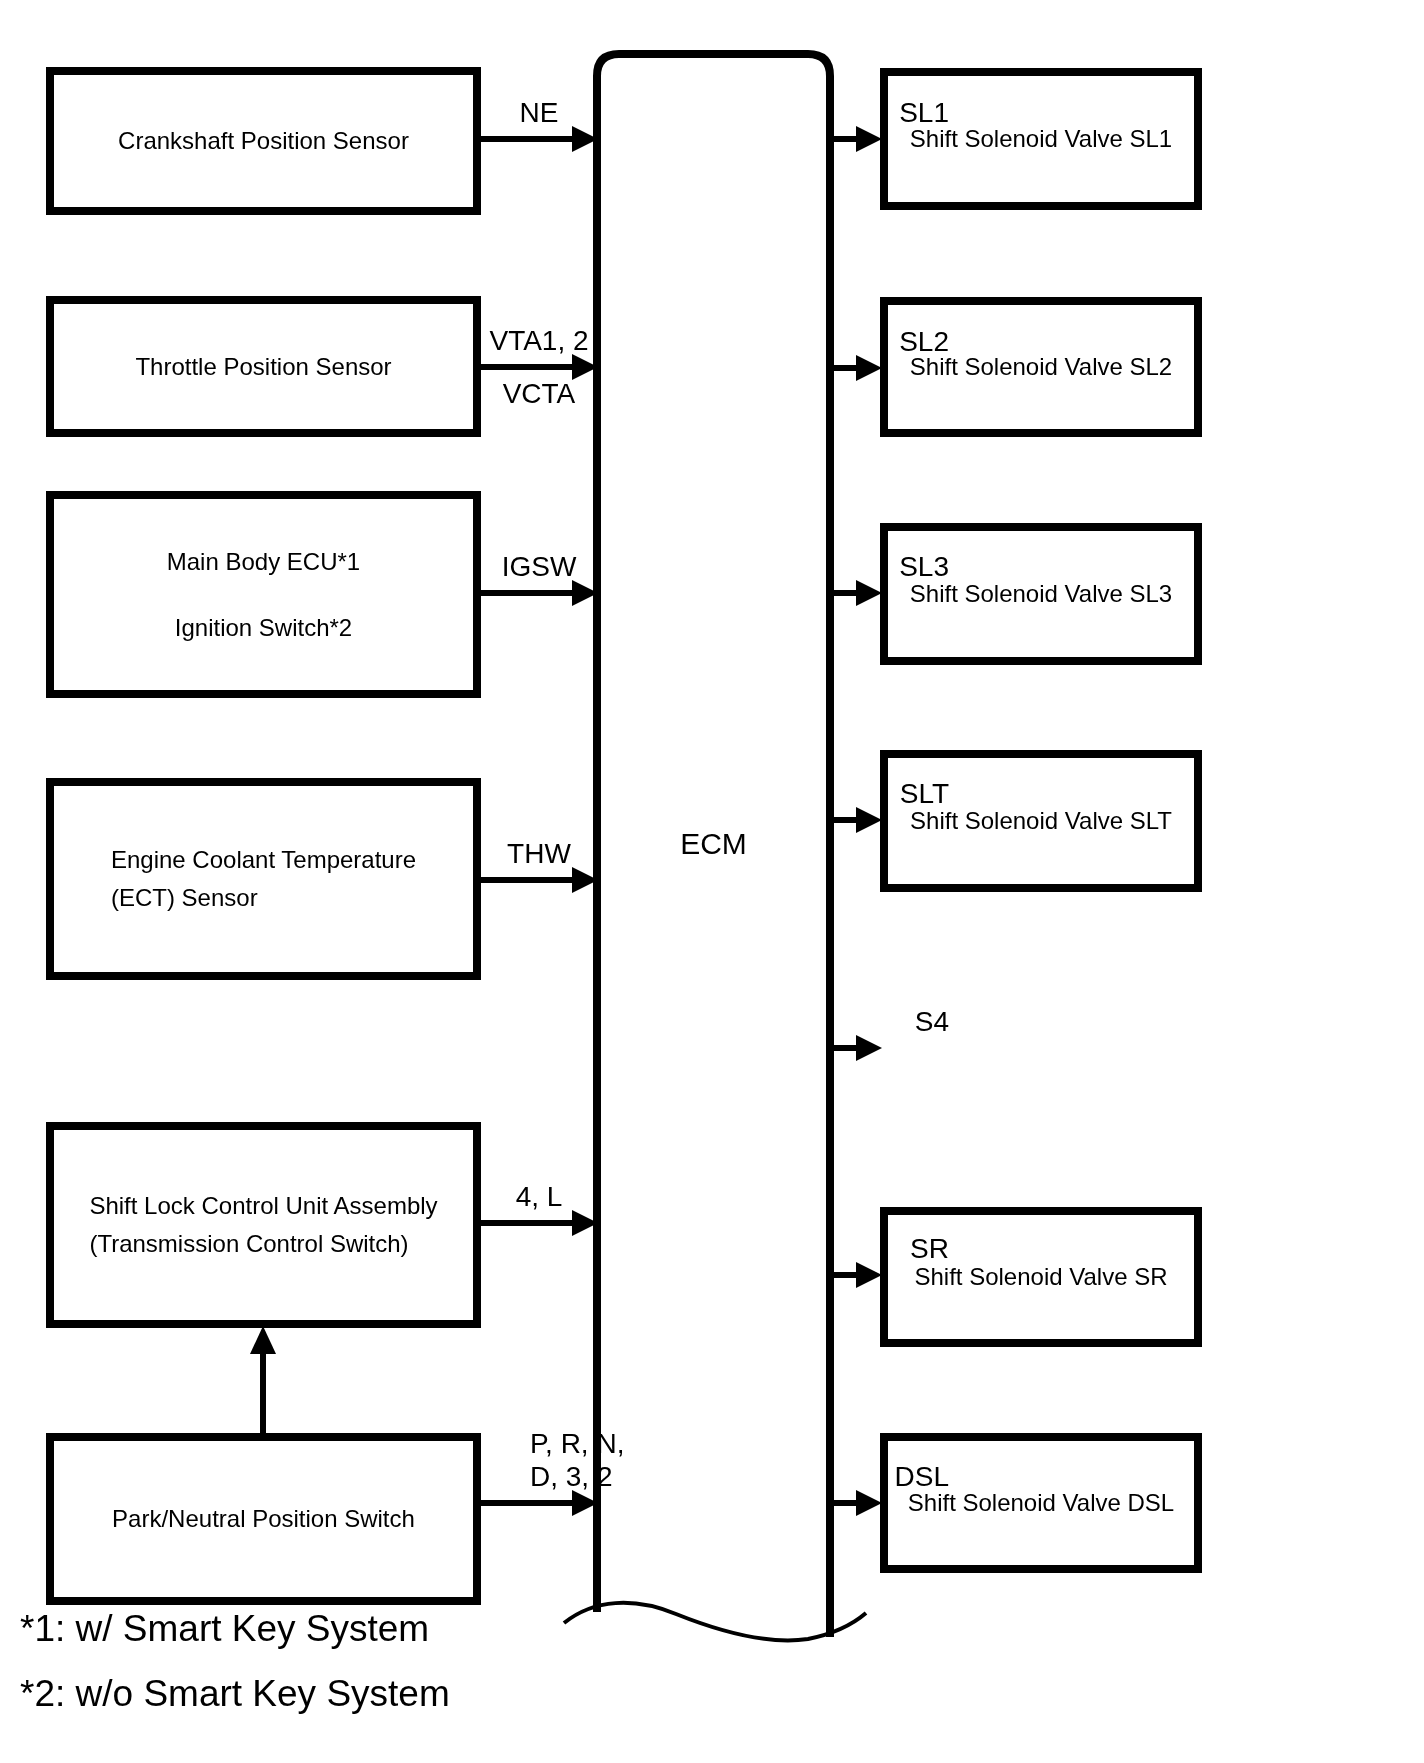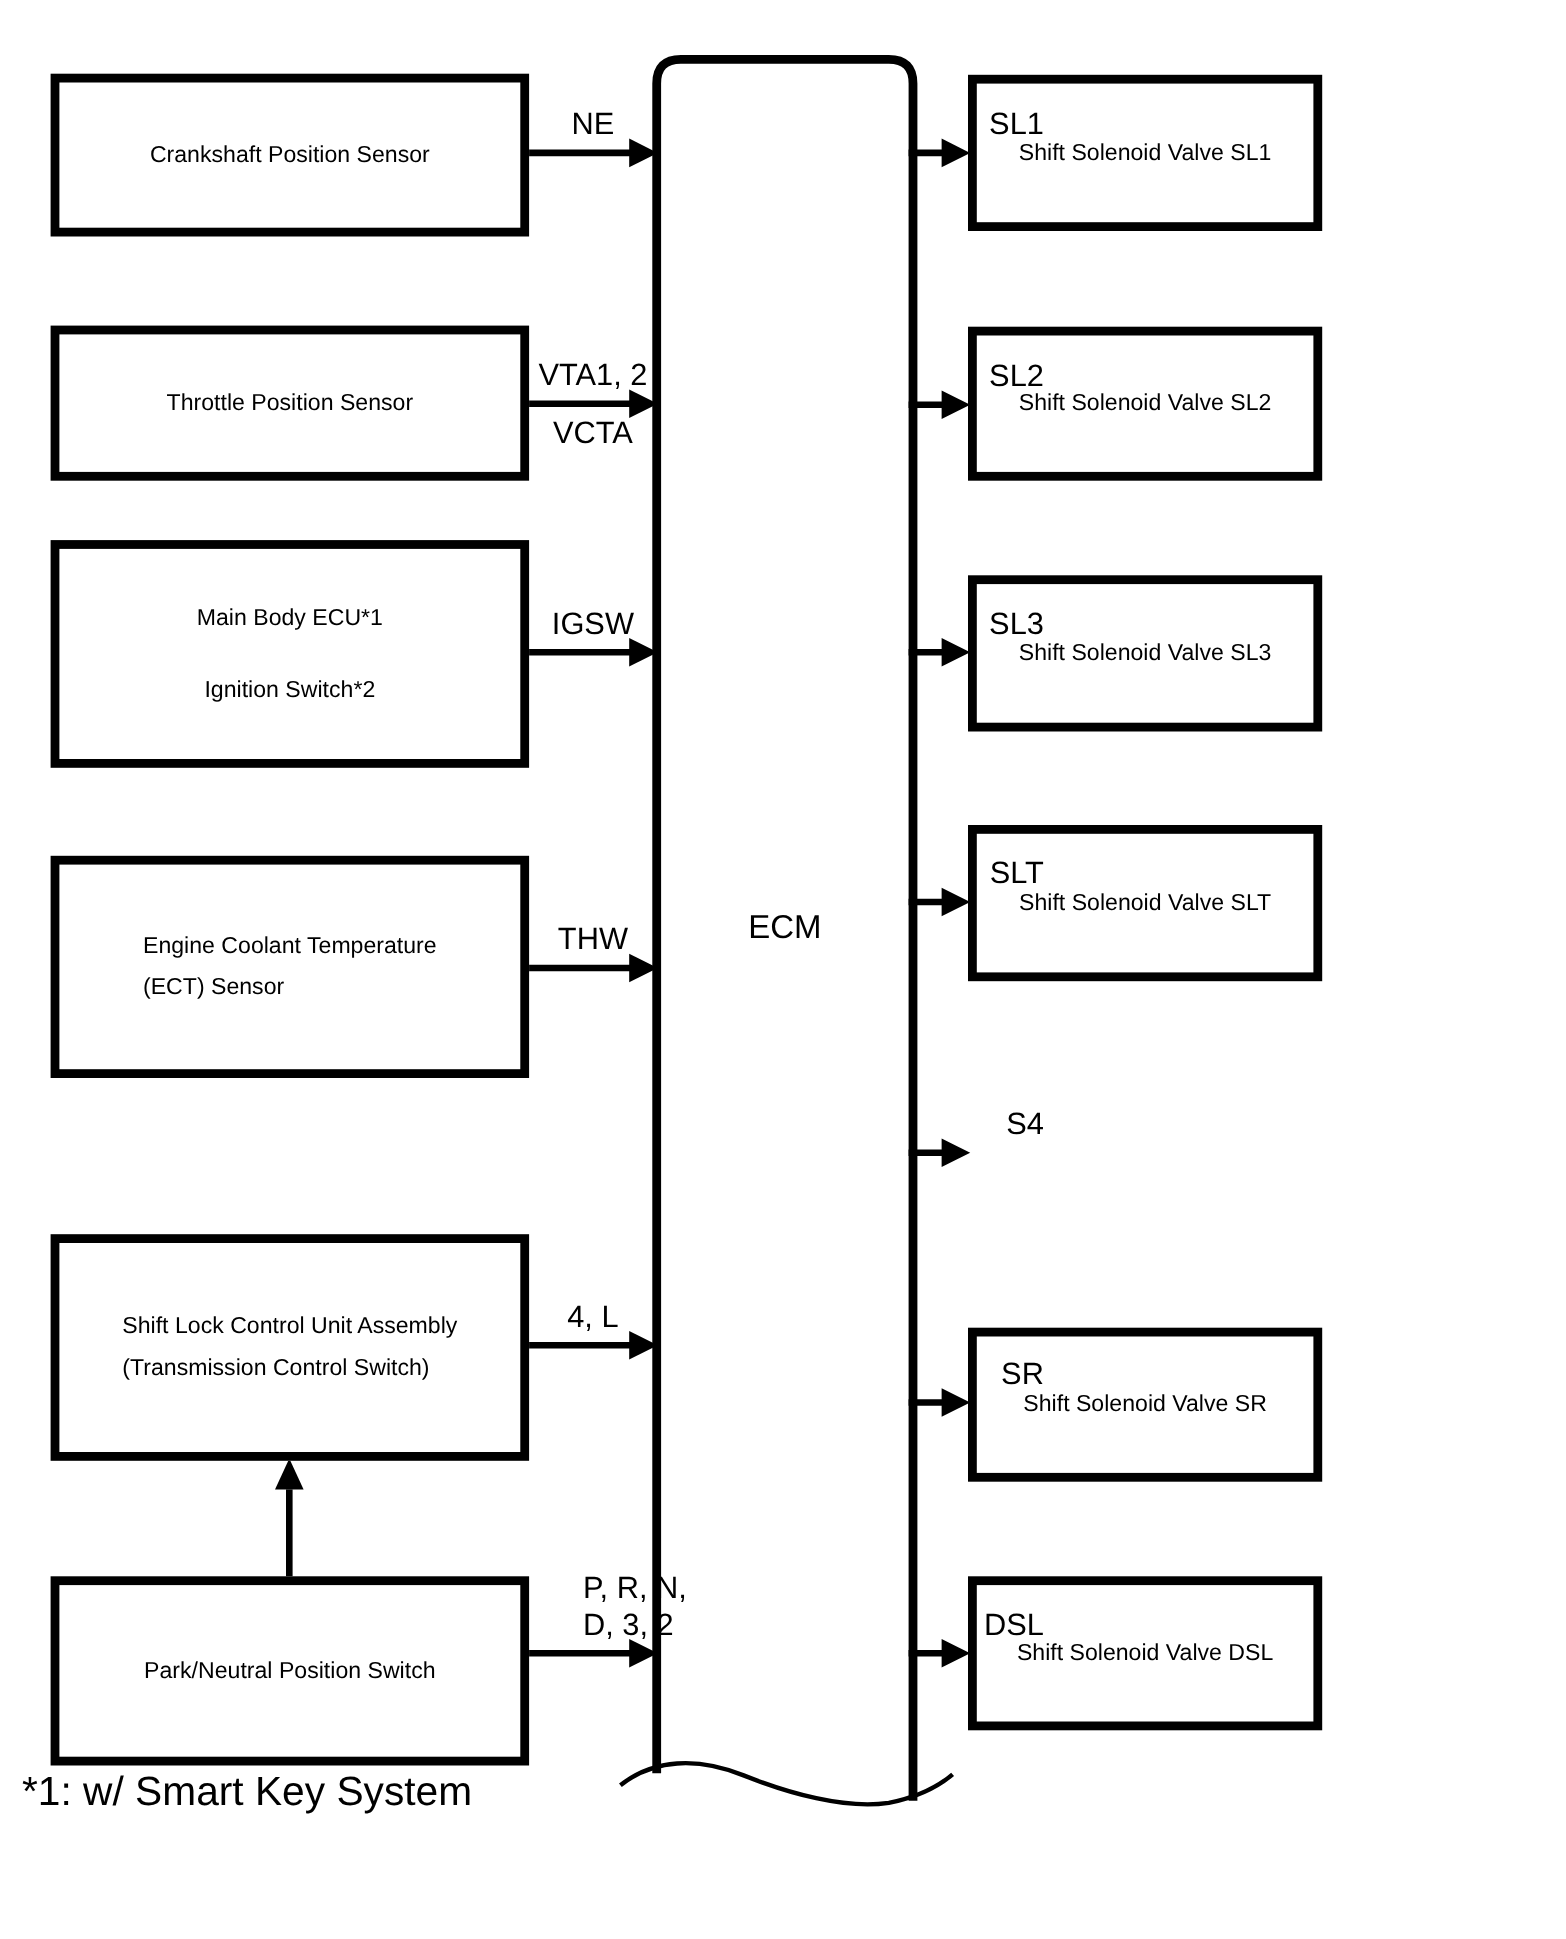--- a/index.html
+++ b/index.html
@@ -16,21 +16,21 @@
     position:absolute;
     box-sizing:border-box;
     border:8px solid #000;
     background:#ffffff;
     z-index:2;
     display:flex;
     align-items:center;
     justify-content:center;
   }
   .node-text{
-    font-size:21px;
+    font-size:24px;
     line-height:34px;
     text-align:center;
     white-space:nowrap;
   }
   .node-text.spread{display:flex;flex-direction:column;gap:32px;}
   .node-text.leftblock{text-align:left;line-height:38px;}
   .node-text.leftblock span{display:block;}
   .sig{
     position:absolute;
     z-index:3;
@@ -181,14 +181,15 @@
 
   <span class="sig gapR" style="top:97px">SL1</span>
   <span class="sig gapR" style="top:326px">SL2</span>
   <span class="sig gapR" style="top:551px">SL3</span>
   <span class="sig gapR" style="top:778px">SLT</span>
   <span class="sig gapR" style="top:1006px">S4</span>
   <span class="sig gapR" style="top:1233px">SR</span>
   <span class="sig gapR" style="top:1461px">DSL</span>
 
   <div class="footnote" style="top:1612px">*1: w/ Smart Key System</div>
+  <div class="footnote" style="top:1677px">*2: w/o Smart Key System</div>
 
 </div>
 
 </body></html>

